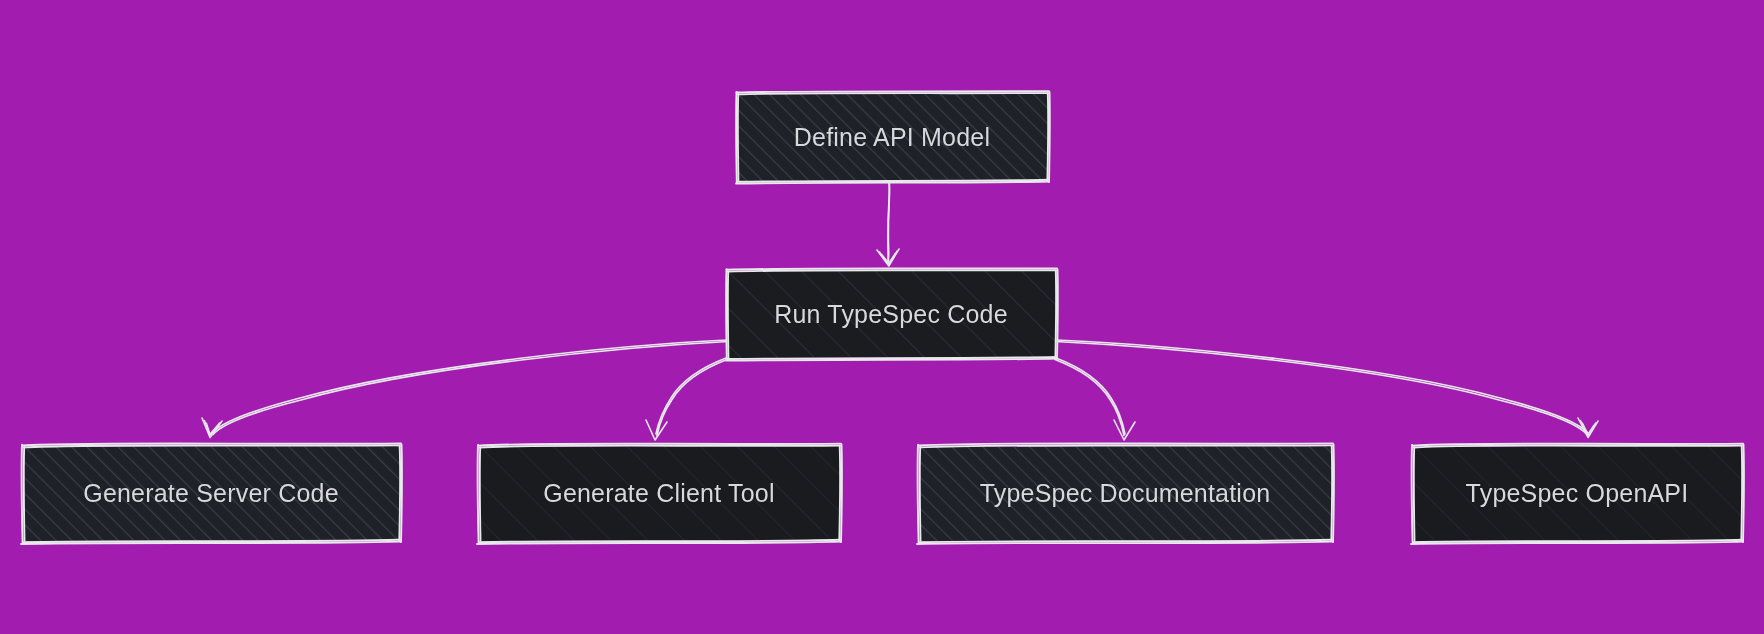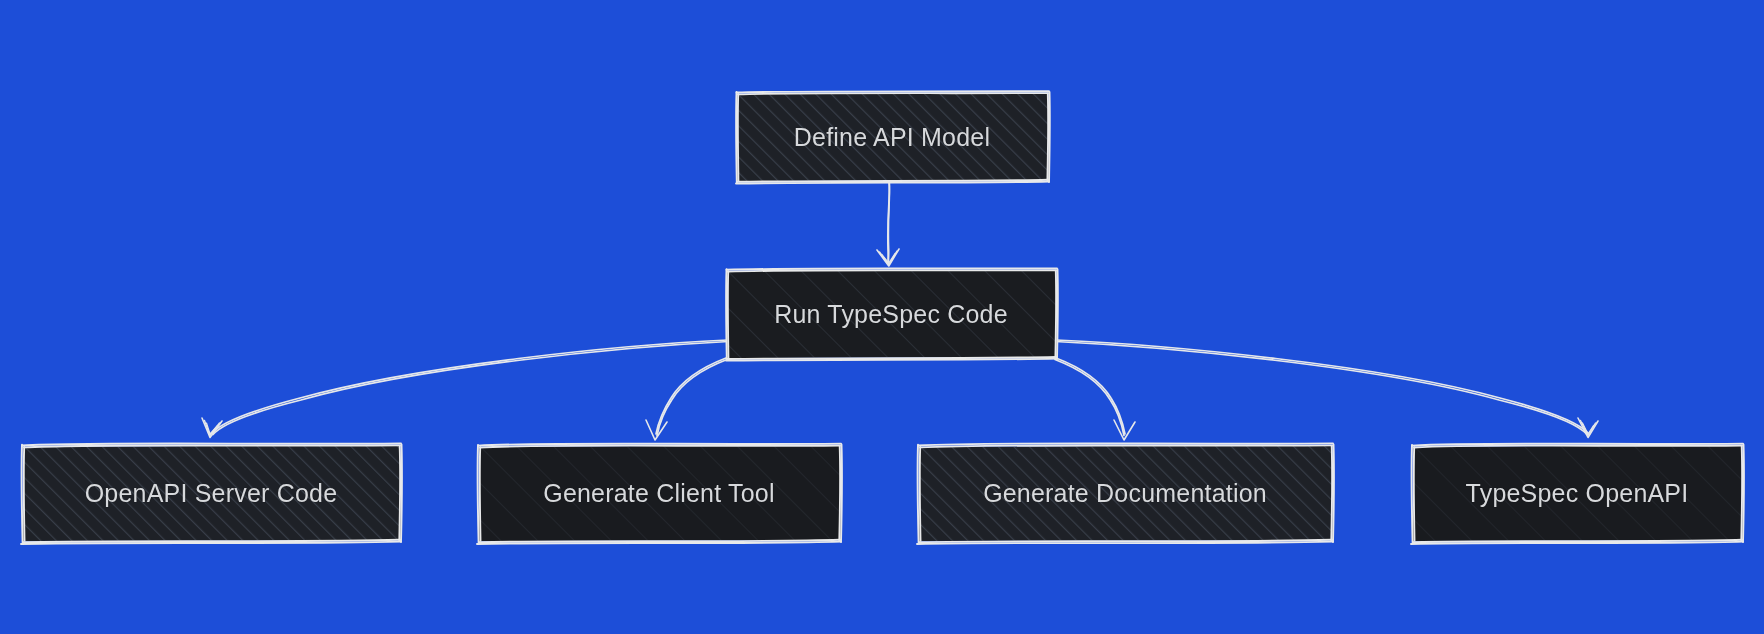--- a/index.html
+++ b/index.html
@@ -10,21 +10,21 @@
   }
   body {
     width: 1764px; height: 634px;
     overflow: hidden;
     font-family: "Liberation Sans", sans-serif;
     position: relative;
   }
   #diagram-root {
     position: relative;
     width: 1764px; height: 634px;
-    background: #1d4ed8;
+    background: #a21caf;
   }
   #edge-layer {
     position: absolute;
     left: 0; top: 0;
     width: 1764px; height: 634px;
     pointer-events: none;
     z-index: 1;
   }
   .node {
     position: absolute;
@@ -149,21 +149,21 @@
         <path d="M14,14.5 C90,10.5 250,13.8 393,12.5"></path>
         <path d="M16,16.4 C92,12.6 252,15.6 392,14.4"></path>
         <path d="M393.5,13.4 C394.5,45 393.8,79 393,111"></path>
         <path d="M391.7,15 C392.7,46 392,79 391.3,109.5"></path>
         <path d="M393,110.6 C290,113.5 120,110.8 13,113"></path>
         <path d="M392,108.8 C288,111.6 118,109 15,111.2"></path>
         <path d="M14,13.8 C13,45 13.8,79 14.6,111.6"></path>
         <path d="M16.2,16 C15.2,46 16,79 16.5,109.8"></path>
       </g>
     </svg>
-    <span class="node-label">OpenAPI Server Code</span>
+    <span class="node-label">Generate Server Code</span>
   </div>
 
   <div class="node" style="left:478px; top:445px; width:362px; height:96px;">
     <svg class="node-svg" width="390" height="124" viewBox="0 0 390 124" xmlns="http://www.w3.org/2000/svg">
       <path d="M15,16 L376,14 L377,109 L15,110 Z" fill="#191b1f"></path>
       <path d="M15,16 L376,14 L377,109 L15,110 Z" fill="url(#hatchSoft)" opacity="0.55"></path>
       <g fill="none" stroke="#e8e9ea" stroke-width="1.9" stroke-linecap="round">
         <path d="M14,14.6 C88,10.8 240,14 377,12.6"></path>
         <path d="M16,16.5 C90,12.8 242,15.8 376,14.5"></path>
         <path d="M377.5,13.5 C378.5,45 377.8,79 377,111"></path>
@@ -185,21 +185,21 @@
         <path d="M14,14.5 C100,10.4 270,13.8 429,12.4"></path>
         <path d="M16,16.4 C102,12.6 272,15.6 428,14.4"></path>
         <path d="M429.5,13.4 C430.5,45 429.8,79 429,111"></path>
         <path d="M427.7,15 C428.7,46 428,79 427.3,109.5"></path>
         <path d="M429,110.6 C310,113.6 125,110.8 13,113"></path>
         <path d="M428,108.8 C308,111.7 123,109 15,111.2"></path>
         <path d="M14,13.8 C13,45 13.8,79 14.6,111.6"></path>
         <path d="M16.2,16 C15.2,46 16,79 16.5,109.8"></path>
       </g>
     </svg>
-    <span class="node-label">Generate Documentation</span>
+    <span class="node-label">TypeSpec Documentation</span>
   </div>
 
   <div class="node" style="left:1412px; top:445px; width:330px; height:96px;">
     <svg class="node-svg" width="358" height="124" viewBox="0 0 358 124" xmlns="http://www.w3.org/2000/svg">
       <path d="M15,16 L344,14 L345,109 L15,110 Z" fill="#191b1f"></path>
       <path d="M15,16 L344,14 L345,109 L15,110 Z" fill="url(#hatchSoft)" opacity="0.5"></path>
       <g fill="none" stroke="#e8e9ea" stroke-width="1.9" stroke-linecap="round">
         <path d="M14,14.6 C84,10.8 220,14 345,12.6"></path>
         <path d="M16,16.5 C86,12.8 222,15.8 344,14.5"></path>
         <path d="M345.5,13.5 C346.5,45 345.8,79 345,111"></path>

